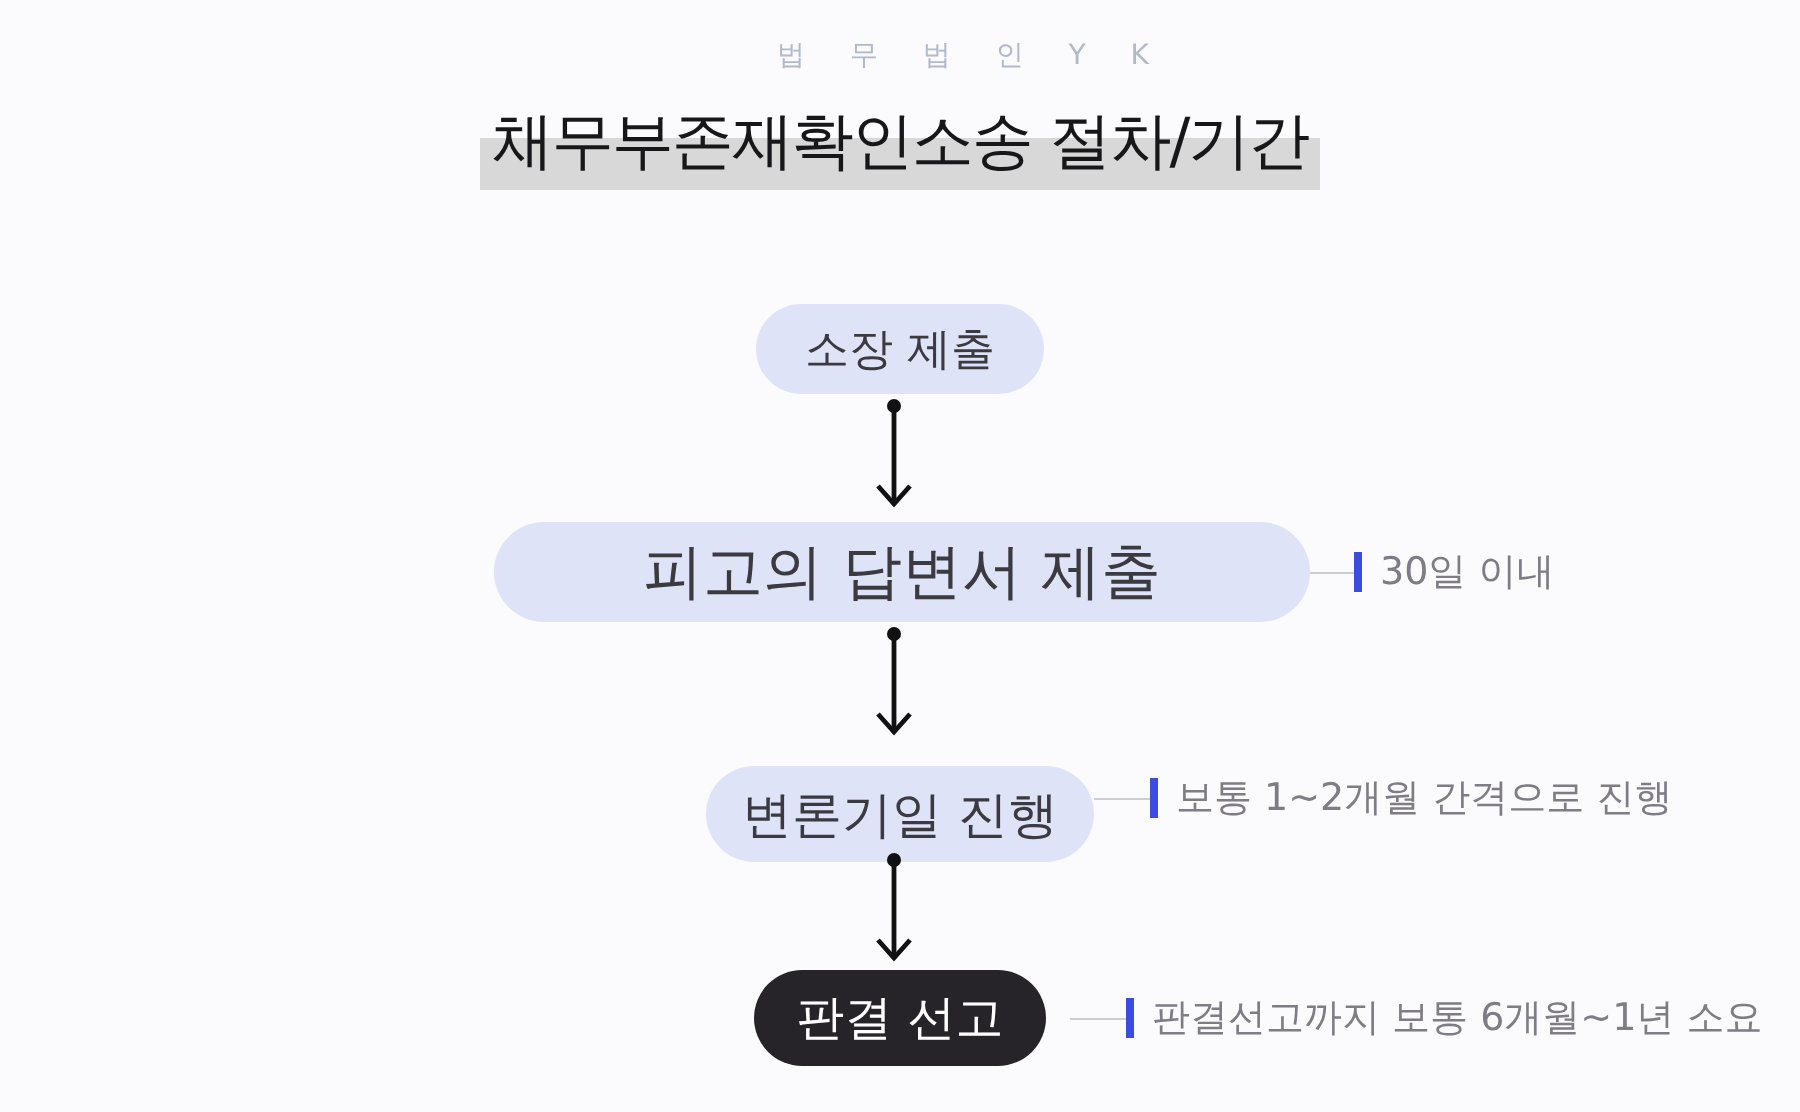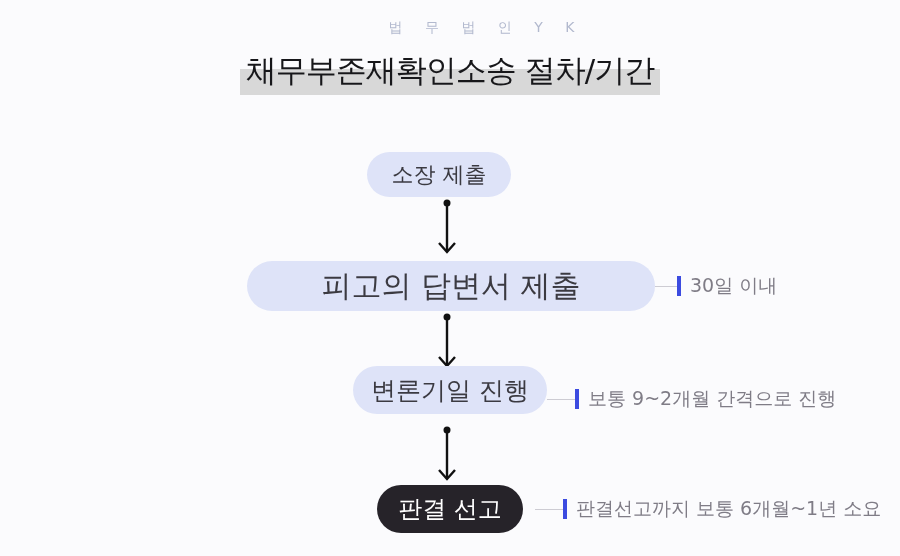--- a/index.html
+++ b/index.html
@@ -44,23 +44,23 @@
     display:flex;align-items:center;justify-content:center;
     background:#dee3f8;
     border-radius:999px;
     color:#3b3a41;
     white-space:nowrap;
   }
   .pill.dark{
     background:#262329;
     color:#ffffff;
   }
-  .node1{left:367px;top:152px;width:144px;height:45px;font-size:22px;}
+  .node1{left:378px;top:152px;width:144px;height:45px;font-size:22px;}
   .node2{left:247px;top:261px;width:408px;height:50px;font-size:30px;}
-  .node3{left:353px;top:366px;width:194px;height:48px;font-size:25px;}
+  .node3{left:353px;top:383px;width:194px;height:48px;font-size:25px;}
   .node4{left:377px;top:485px;width:146px;height:48px;font-size:24px;}
   
   .arrow{position:absolute;width:24px;height:58px;}
   .arrow1{left:435px;top:199px;}
   .arrow2{left:435px;top:313px;}
   .arrow3{left:435px;top:426px;}
   
   .ann{
     position:absolute;
     display:flex;align-items:center;
@@ -119,21 +119,21 @@
     <polyline points="4,44 12,53 20,44" fill="none" stroke="#111" stroke-width="2.4"></polyline>
   </svg>
 
   <div class="pill node3">
       <span>변론기일 진행</span>
     </div>
 
   <div class="ann ann3">
     <span class="conn conn-m"></span>
     <span class="accent-bar"></span>
-    <span class="ann-text">보통 9~2개월 간격으로 진행</span>
+    <span class="ann-text">보통 1~2개월 간격으로 진행</span>
   </div>
 
   <svg class="arrow arrow3" viewBox="0 0 24 58">
     <circle cx="12" cy="4" r="3.5" fill="#111"></circle>
     <line x1="12" y1="4" x2="12" y2="52" stroke="#111" stroke-width="2.4"></line>
     <polyline points="4,44 12,53 20,44" fill="none" stroke="#111" stroke-width="2.4"></polyline>
   </svg>
 
   <div class="pill dark node4">
       <span>판결 선고</span>

